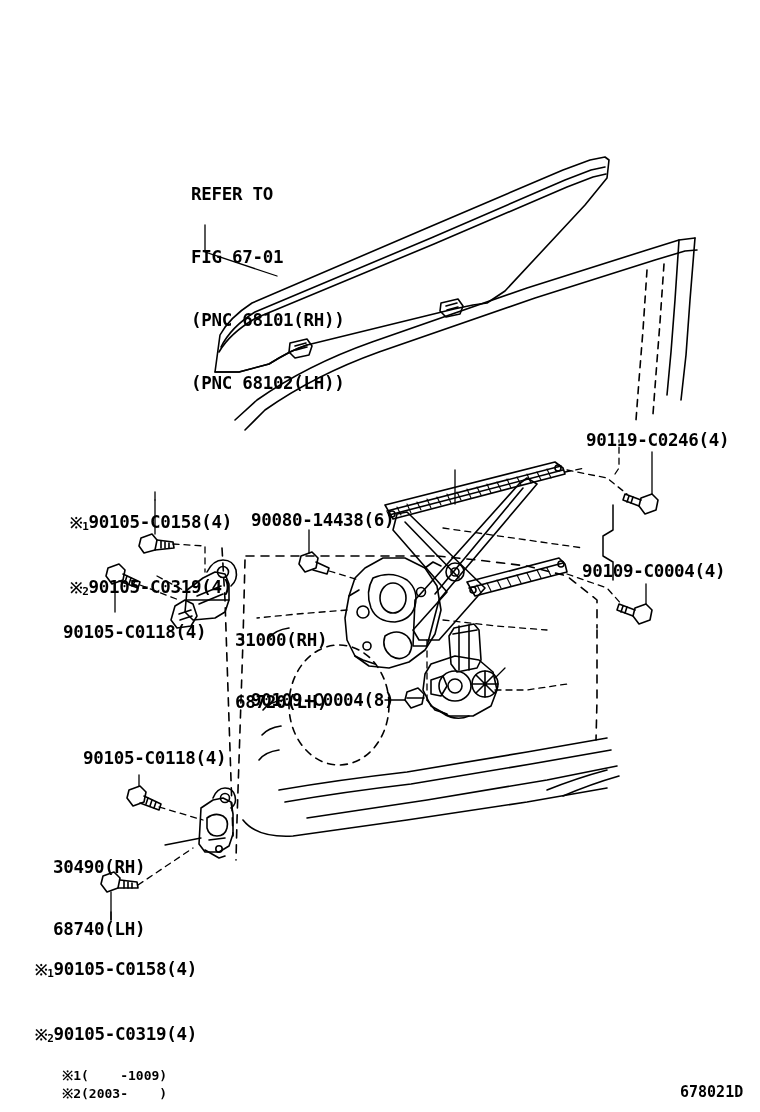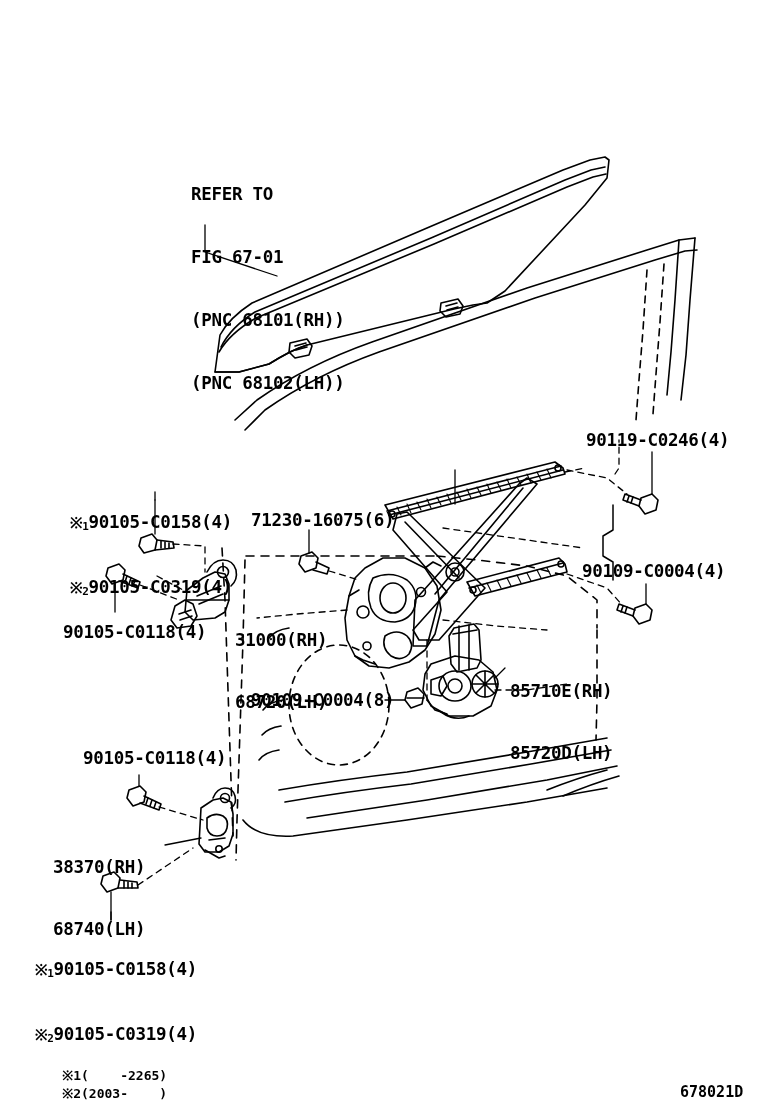--- a/index.html
+++ b/index.html
@@ -370,55 +370,51 @@
     <div>FIG 67-01</div>
     <div>(PNC 68101(RH))</div>
     <div>(PNC 68102(LH))</div>
   </div>
 
   <div class="lbl l2" style="left:63px; top:471px;">
     <div><span class="star">※</span><span class="starnum">1</span><span>90105-C0158(4)</span></div>
     <div><span class="star">※</span><span class="starnum">2</span><span>90105-C0319(4)</span></div>
   </div>
 
-  <div class="lbl" style="left:244px; top:510px;">71230-16075(6)</div>
+  <div class="lbl" style="left:244px; top:510px;">90080-14438(6)</div>
 
   <div class="lbl" style="left:56px; top:622px;">90105-C0118(4)</div>
 
   <div class="lbl l2" style="left:228px; top:589px;">
     <div>31000(RH)</div>
     <div>68720(LH)</div>
   </div>
 
 
   <div class="lbl" style="left:579px; top:430px;">90119-C0246(4)</div>
 
   <div class="lbl" style="left:575px; top:561px;">90109-C0004(4)</div>
 
-  <div class="lbl l2" style="left:503px; top:640px;">
-    <div>85710E(RH)</div>
-    <div>85720D(LH)</div>
-  </div>
 
   <div class="lbl" style="left:232px; top:690px;margin-left:12px;">90109-C0004(8)</div>
 
   <div class="lbl" style="left:76px; top:748px;">90105-C0118(4)</div>
 
   <div class="lbl l2" style="left:46px; top:816px;">
-    <div>38370(RH)</div>
+    <div>30490(RH)</div>
     <div>68740(LH)</div>
   </div>
 
   <div class="lbl l2" style="left:28px; top:918px;">
     <div><span class="star">※</span><span class="starnum">1</span><span>90105-C0158(4)</span></div>
     <div><span class="star">※</span><span class="starnum">2</span><span>90105-C0319(4)</span></div>
   </div>
 
   <div class="foot" style="left:24px; top:1052px;">
-    <span>※1</span><span>(    -2265)</span>
+    <span>※1</span><span>(    -1009)</span>
   </div>
   <div class="foot" style="left:24px; top:1070px;">
     <span>※2</span><span>(2003-    )</span>
   </div>
 
   <div class="figid" style="left:673px; top:1083px;">678021D</div>
 
 </div>
 
 </body></html>

